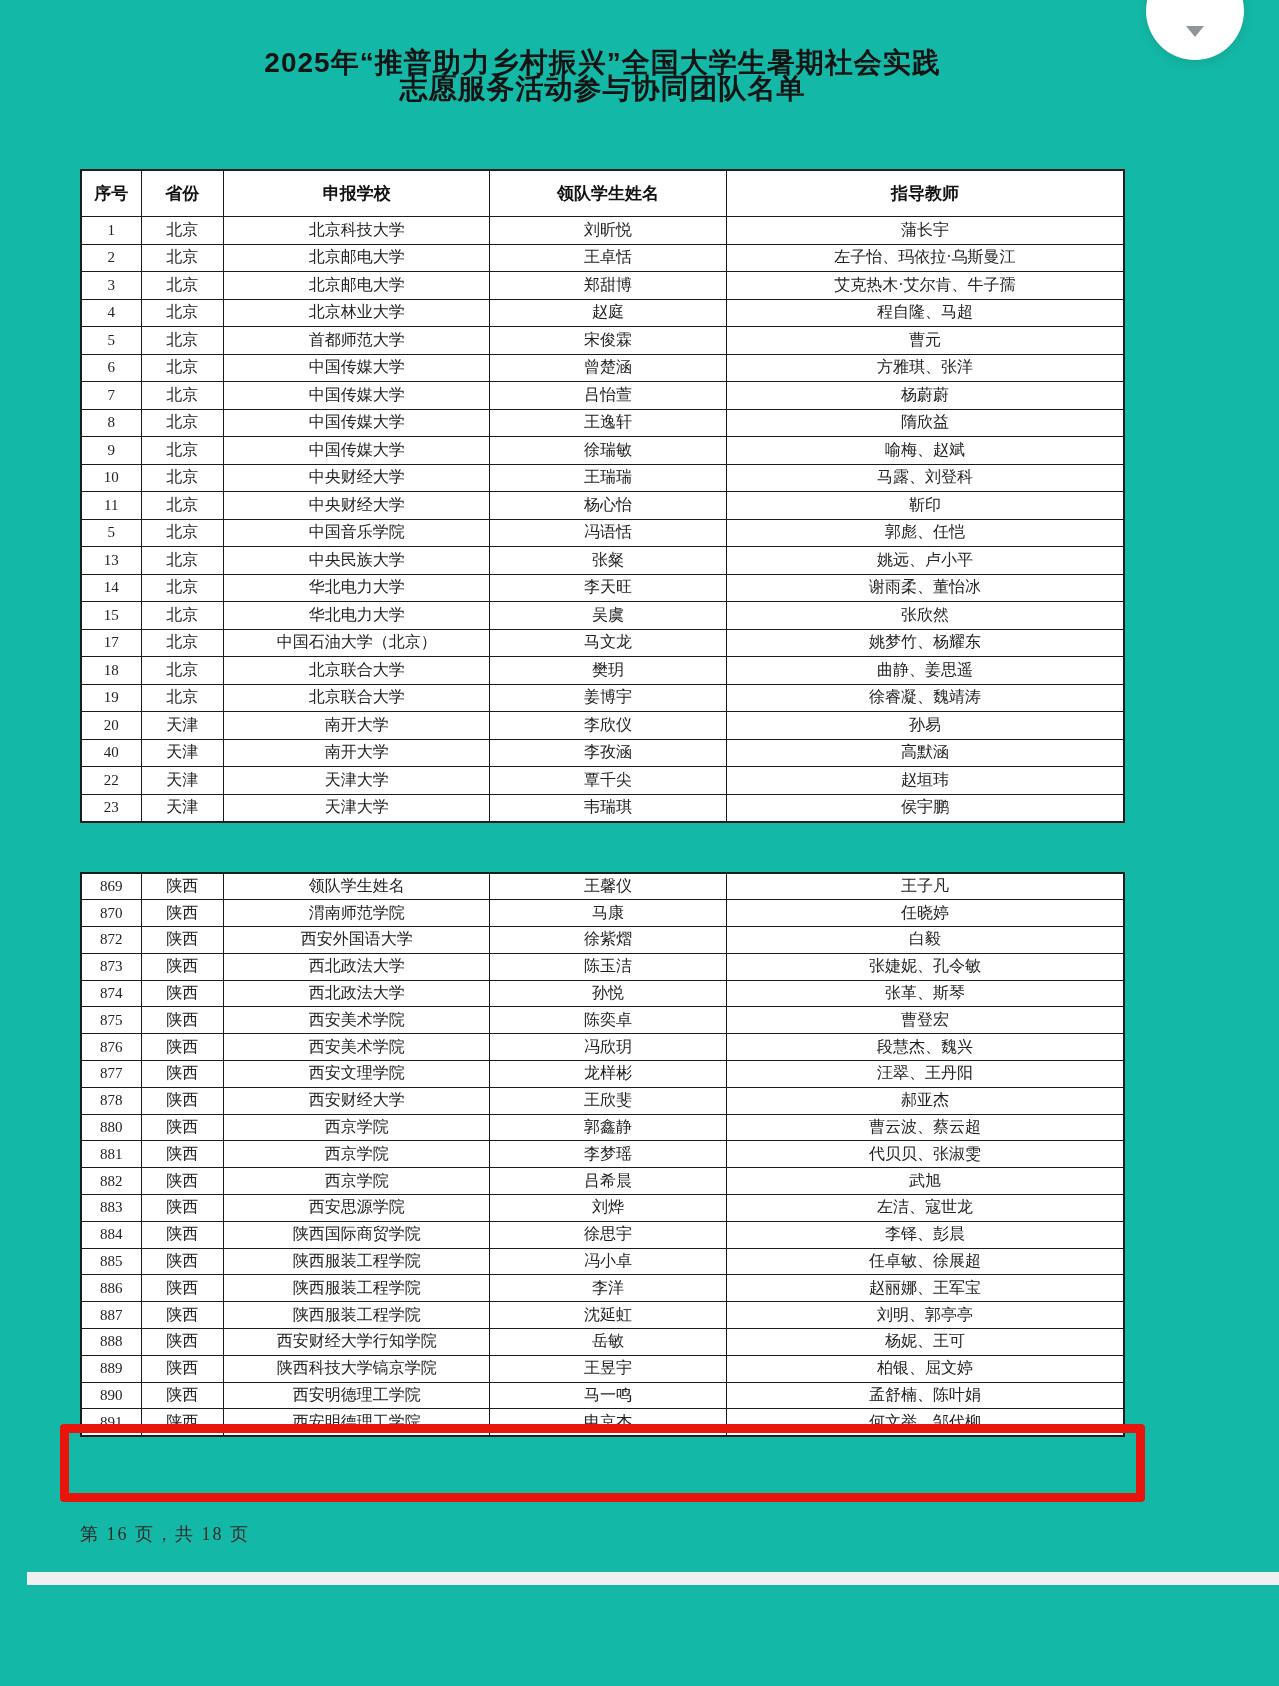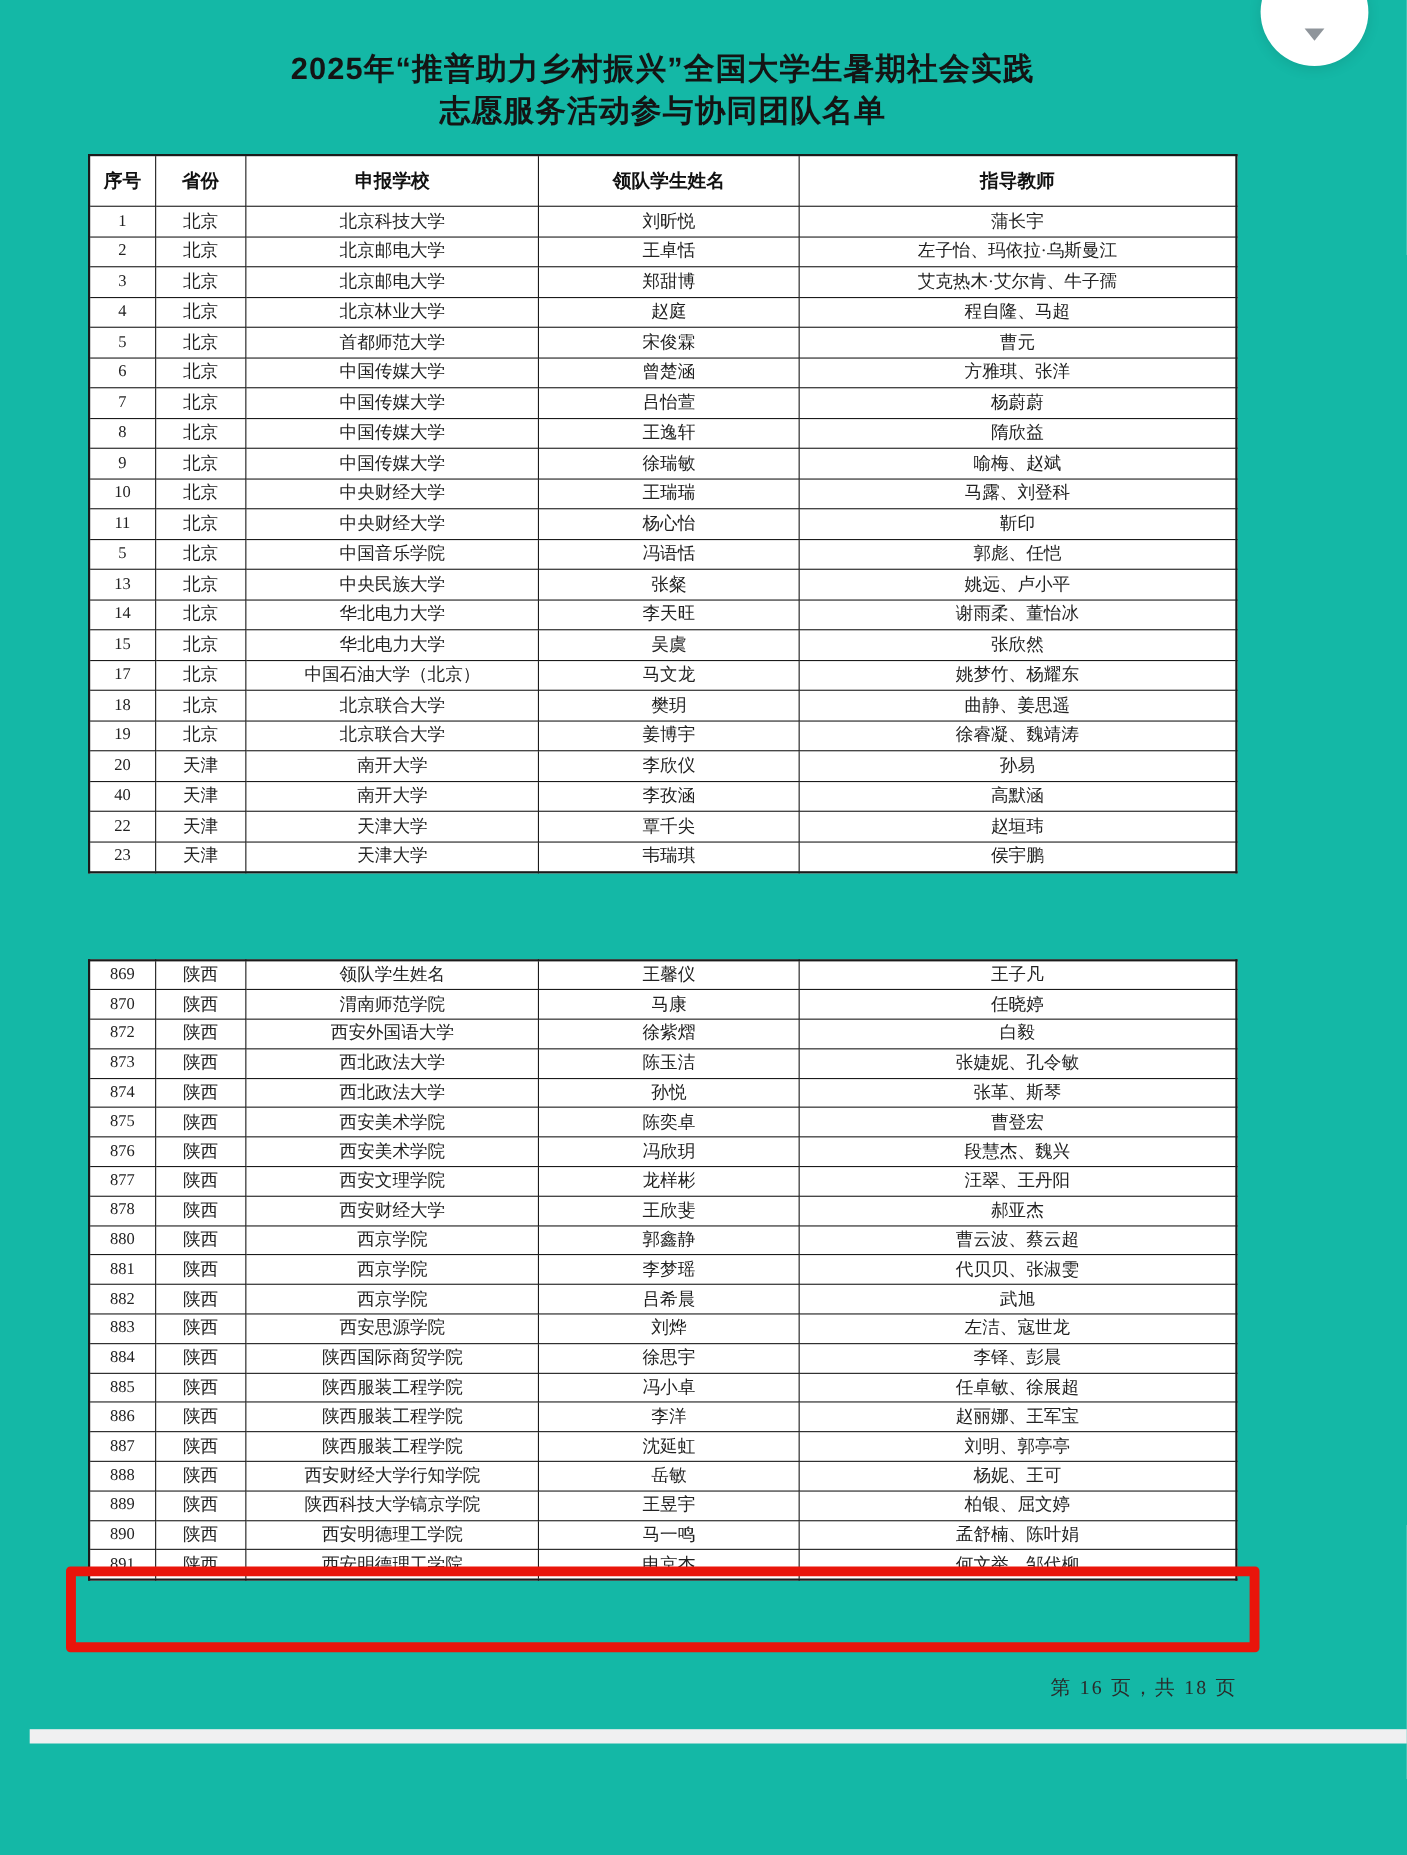--- a/index.html
+++ b/index.html
@@ -10,26 +10,26 @@
   .float-btn{position:absolute;left:1146px;top:-38px;width:98px;height:98px;border-radius:50%;
              background:#fff;box-shadow:0 3px 12px rgba(0,0,0,0.10);cursor:pointer;}
   .float-btn .tri{position:absolute;left:50%;top:64px;transform:translateX(-50%);
                   width:0;height:0;border-left:9px solid transparent;border-right:9px solid transparent;
                   border-top:11px solid #8f959b;}
 
   
   .title{position:absolute;left:80px;width:1045px;text-align:center;font-weight:bold;color:#141414;
          font-size:28px;letter-spacing:1px;line-height:38px;}
   .title.l1{top:44px;}
-  .title.l2{top:82px;}
+  .title.l2{top:70px;}
 
   
   table.roster{position:absolute;left:80px;width:1045px;border-collapse:collapse;table-layout:fixed;
                background:#fff;border:2.5px solid #1b1b1b;}
-  table.t1{top:140px;padding-left:39px;}
+  table.t1{top:169px;padding-left:39px;}
   table.t2{top:872px;}
   .roster th,.roster td{border:1.6px solid #1b1b1b;text-align:center;vertical-align:middle;
                         padding:0 4px;overflow:hidden;white-space:nowrap;}
   .roster th{height:45px;font-size:17px;font-weight:bold;color:#111;
              font-family:"Liberation Sans","DejaVu Sans",sans-serif;}
   .roster td{color:#222;font-size:16px;font-family:"Liberation Serif","DejaVu Serif",serif;}
   .t1 tbody tr{height:27.5px;}
   .t2 tbody tr{height:26.8px;margin-top:44px;}
   .c0{width:5.1%;}
   .c1{width:7.4%;}
@@ -37,21 +37,21 @@
   .c3{width:22.8%;}
   .c4{width:38.9%;}
   .roster td.c0{font-size:15px;}
 
   
   .highlight-box{position:absolute;left:60px;top:1424px;width:1085px;height:78px;
                  border:9px solid #e9150b;border-radius:4px;box-sizing:border-box;
                  background:transparent;pointer-events:none;z-index:5;}
 
   
-  .footer{position:absolute;left:80px;top:1522px;width:1045px;text-align:right;
+  .footer{position:absolute;left:80px;top:1522px;width:1045px;text-align:left;
           font-size:18px;letter-spacing:2px;color:#2a2a2a;
           font-family:"Liberation Serif","DejaVu Serif",serif;}
 
   
   .bottom-strip{position:absolute;left:27px;top:1572px;width:1252px;height:13px;background:#f0f0f1;}
 </style>
 </head>
 <body>
 
 <div class="page">

